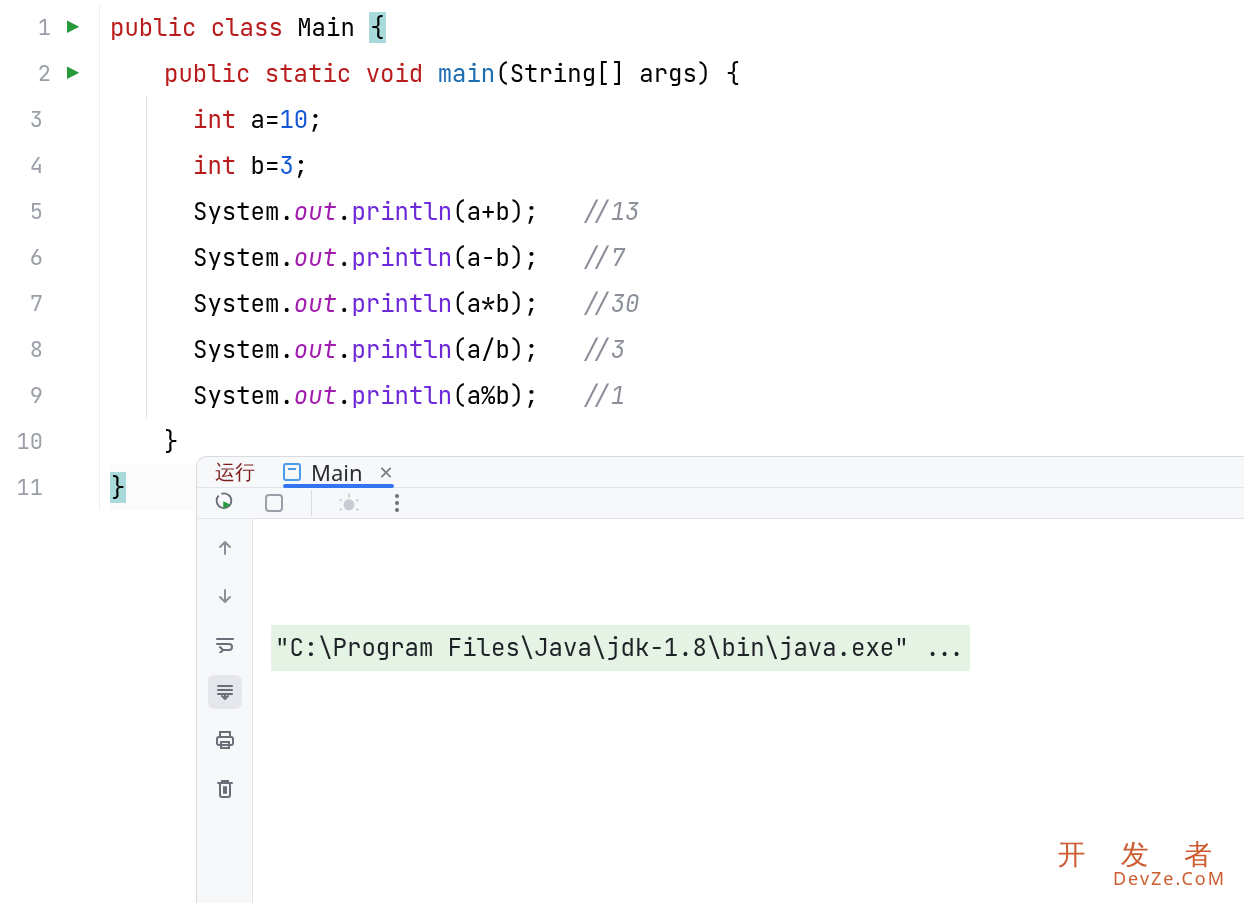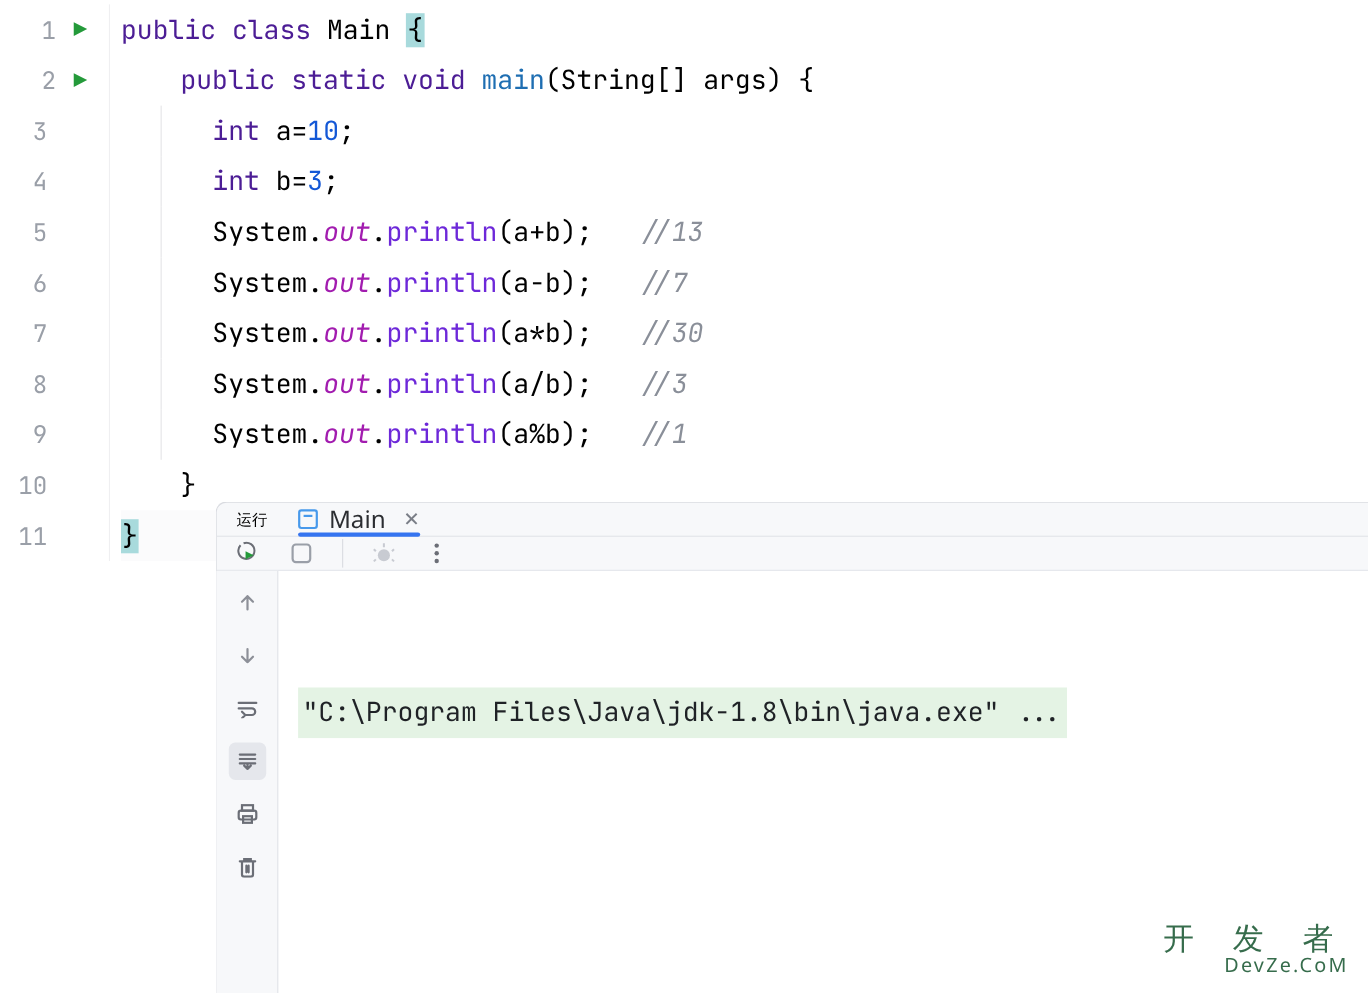--- a/index.html
+++ b/index.html
@@ -64,21 +64,21 @@
     font-size: 24px;
   }
   .indent1 { padding-left: 0; }
   .indent2 { padding-left: 54px; }
   .guide {
     border-left: 1px solid #e4e4e7;
     margin-left: 36px;
     padding-left: 46px;
   }
 
-  .kw   { color: #4c1d95; }   
+  .kw   { color: #b91c1c; }   
   .cls  { color: #000000; }
   .id   { color: #000000; }
   .method-decl { color: #1e6eb2; }
   .num  { color: #1458d6; }
   .field{ color: #a21caf; font-style: italic; }
   .call { color: #6d28d9; }
   .punc { color: #000000; }
   .comment { color: #8a8f99; font-style: italic; }
   .hl-caret {
     background: #a8dadc;
@@ -104,22 +104,22 @@
   }
   .run-tabs {
     display: flex;
     align-items: center;
     height: 54px;
     padding: 0 18px;
     gap: 28px;
     border-bottom: 1px solid #e2e4e9;
   }
   .run-title {
-    color: #000000;
-    font-size: 14px;
+    color: #7f1d1d;
+    font-size: 20px;
     font-family: system-ui, sans-serif;
   }
   .run-tab {
     display: flex;
     align-items: center;
     gap: 10px;
     height: 100%;
     position: relative;
     color: #2b2d31;
     font-family: system-ui, sans-serif;
@@ -215,21 +215,21 @@
     display: inline-block;
     padding: 0 4px;
   }
 
   
   .watermark {
     position: absolute;
     right: 18px;
     bottom: 14px;
     text-align: right;
-    color: #14532d;
+    color: #c2410c;
     font-family: system-ui, sans-serif;
     line-height: 1.1;
     opacity: 0.85;
     pointer-events: none;
   }
   .watermark .big { font-size: 28px; letter-spacing: 14px; }
   .watermark .small { font-size: 18px; letter-spacing: 2px; }
 
   svg { display: block; }
 </style>

